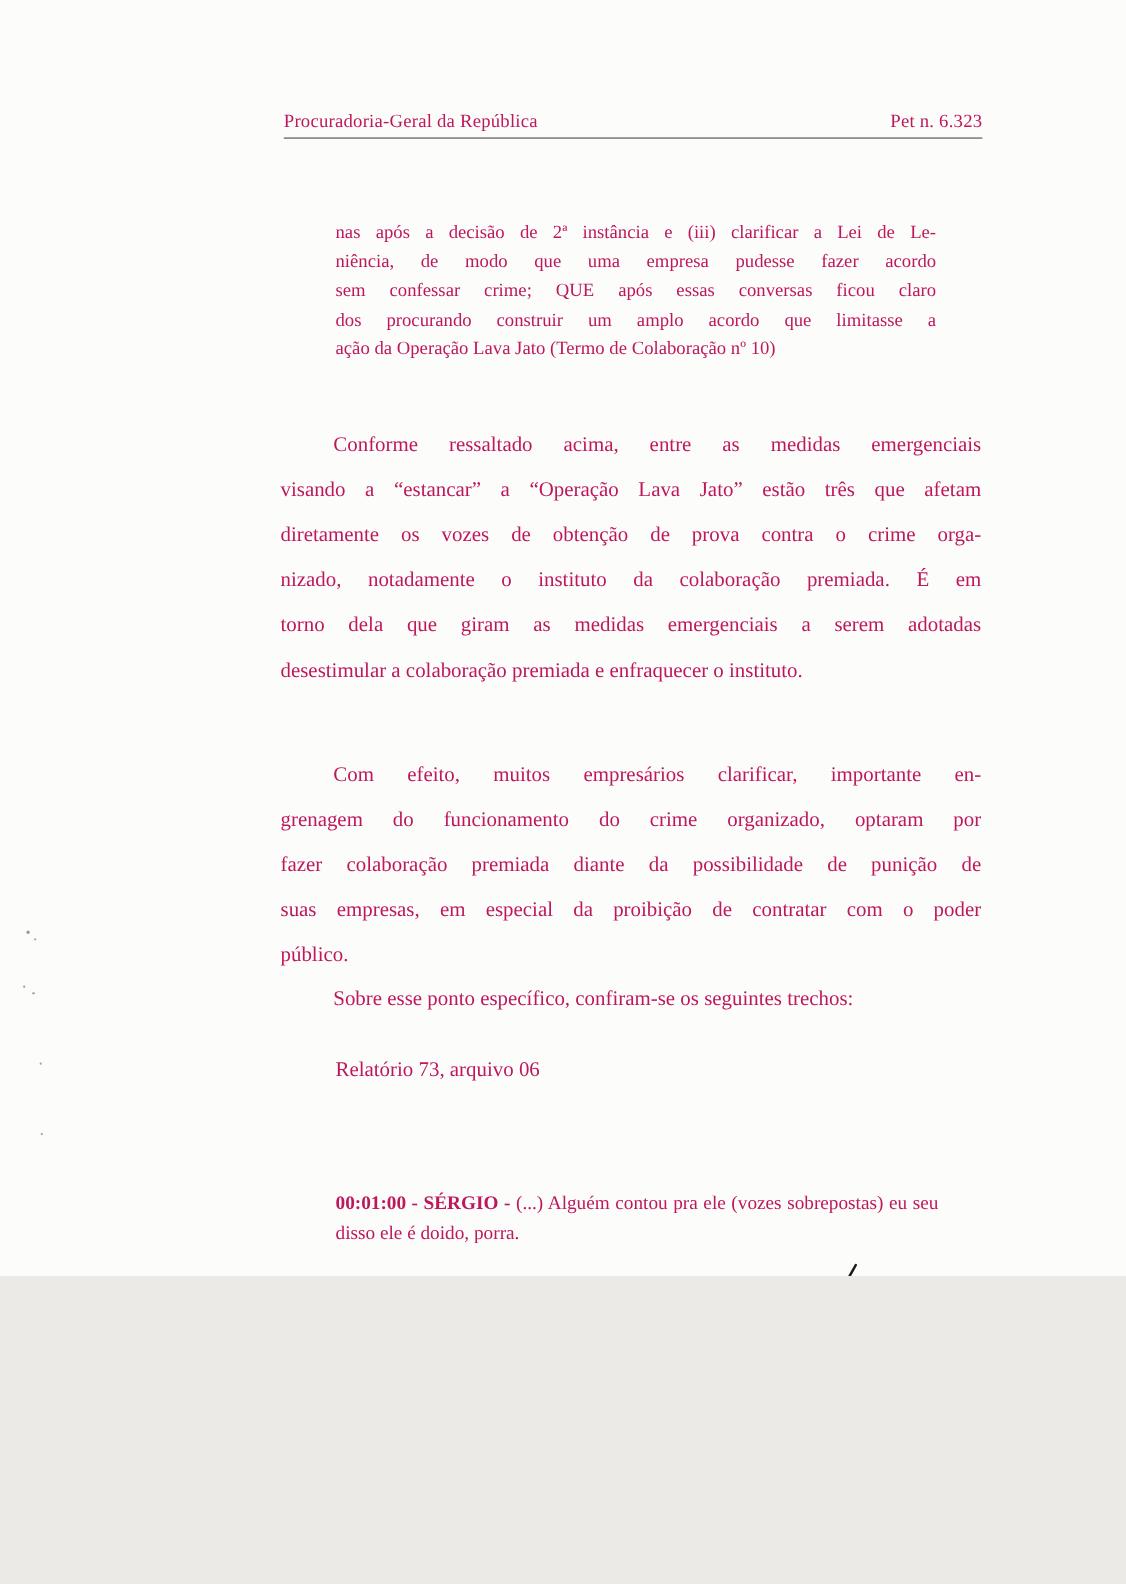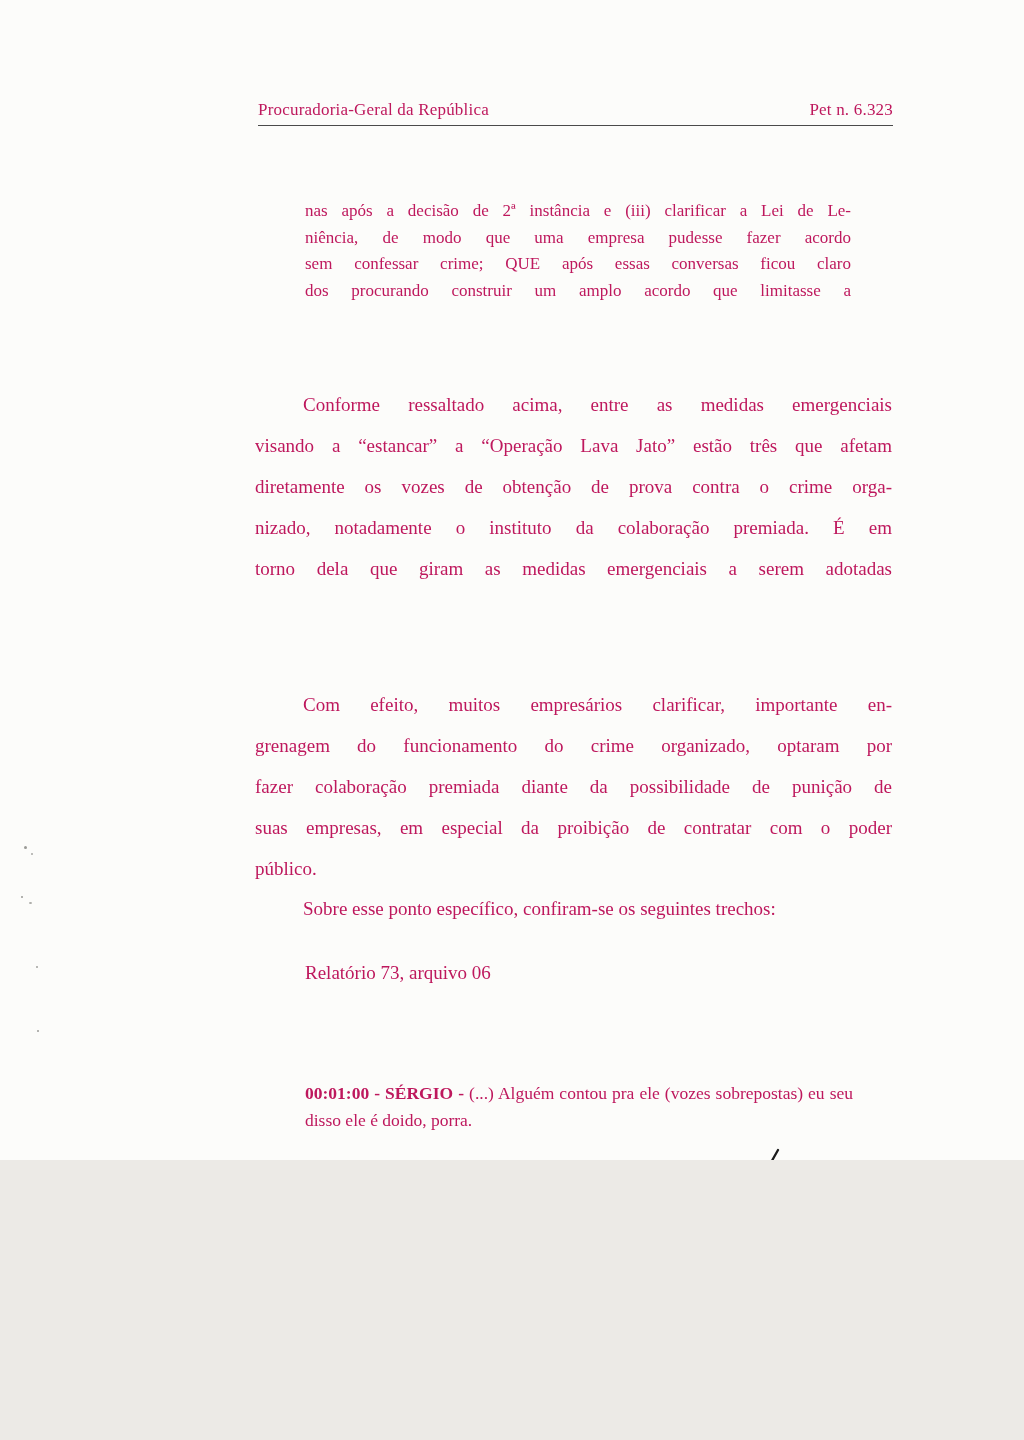--- a/index.html
+++ b/index.html
@@ -60,28 +60,30 @@
   <div class="header">
     <span>Procuradoria-Geral da República</span>
     <span>Pet n. 6.323</span>
   </div>
 
   <div class="quote jlines">
       <div class="line first-line">nas após a decisão de 2ª instância e (iii) clarificar a Lei de Le-</div>
       <div class="line">niência, de modo que uma empresa pudesse fazer acordo</div>
       <div class="line">sem confessar crime; QUE após essas conversas ficou claro</div>
       <div class="line">dos procurando construir um amplo acordo que limitasse a</div>
+      <div class="line last-line">ação da Operação Lava Jato (Termo de Colaboração nº 10)</div>
     </div>
 
   <div class="para p1 jlines indent-first">
       <div class="line first-line">Conforme ressaltado acima, entre as medidas emergenciais</div>
       <div class="line">visando a “estancar” a “Operação Lava Jato” estão três que afetam</div>
       <div class="line">diretamente os vozes de obtenção de prova contra o crime orga-</div>
       <div class="line">nizado, notadamente o instituto da colaboração premiada. É em</div>
       <div class="line">torno dela que giram as medidas emergenciais a serem adotadas</div>
+      <div class="line last-line">desestimular a colaboração premiada e enfraquecer o instituto.</div>
     </div>
 
   <div class="para p2 jlines indent-first">
       <div class="line first-line">Com efeito, muitos empresários clarificar, importante en-</div>
       <div class="line">grenagem do funcionamento do crime organizado, optaram por</div>
       <div class="line">fazer colaboração premiada diante da possibilidade de punição de</div>
       <div class="line">suas empresas, em especial da proibição de contratar com o poder</div>
       <div class="line last-line">público.</div>
     </div>
 

